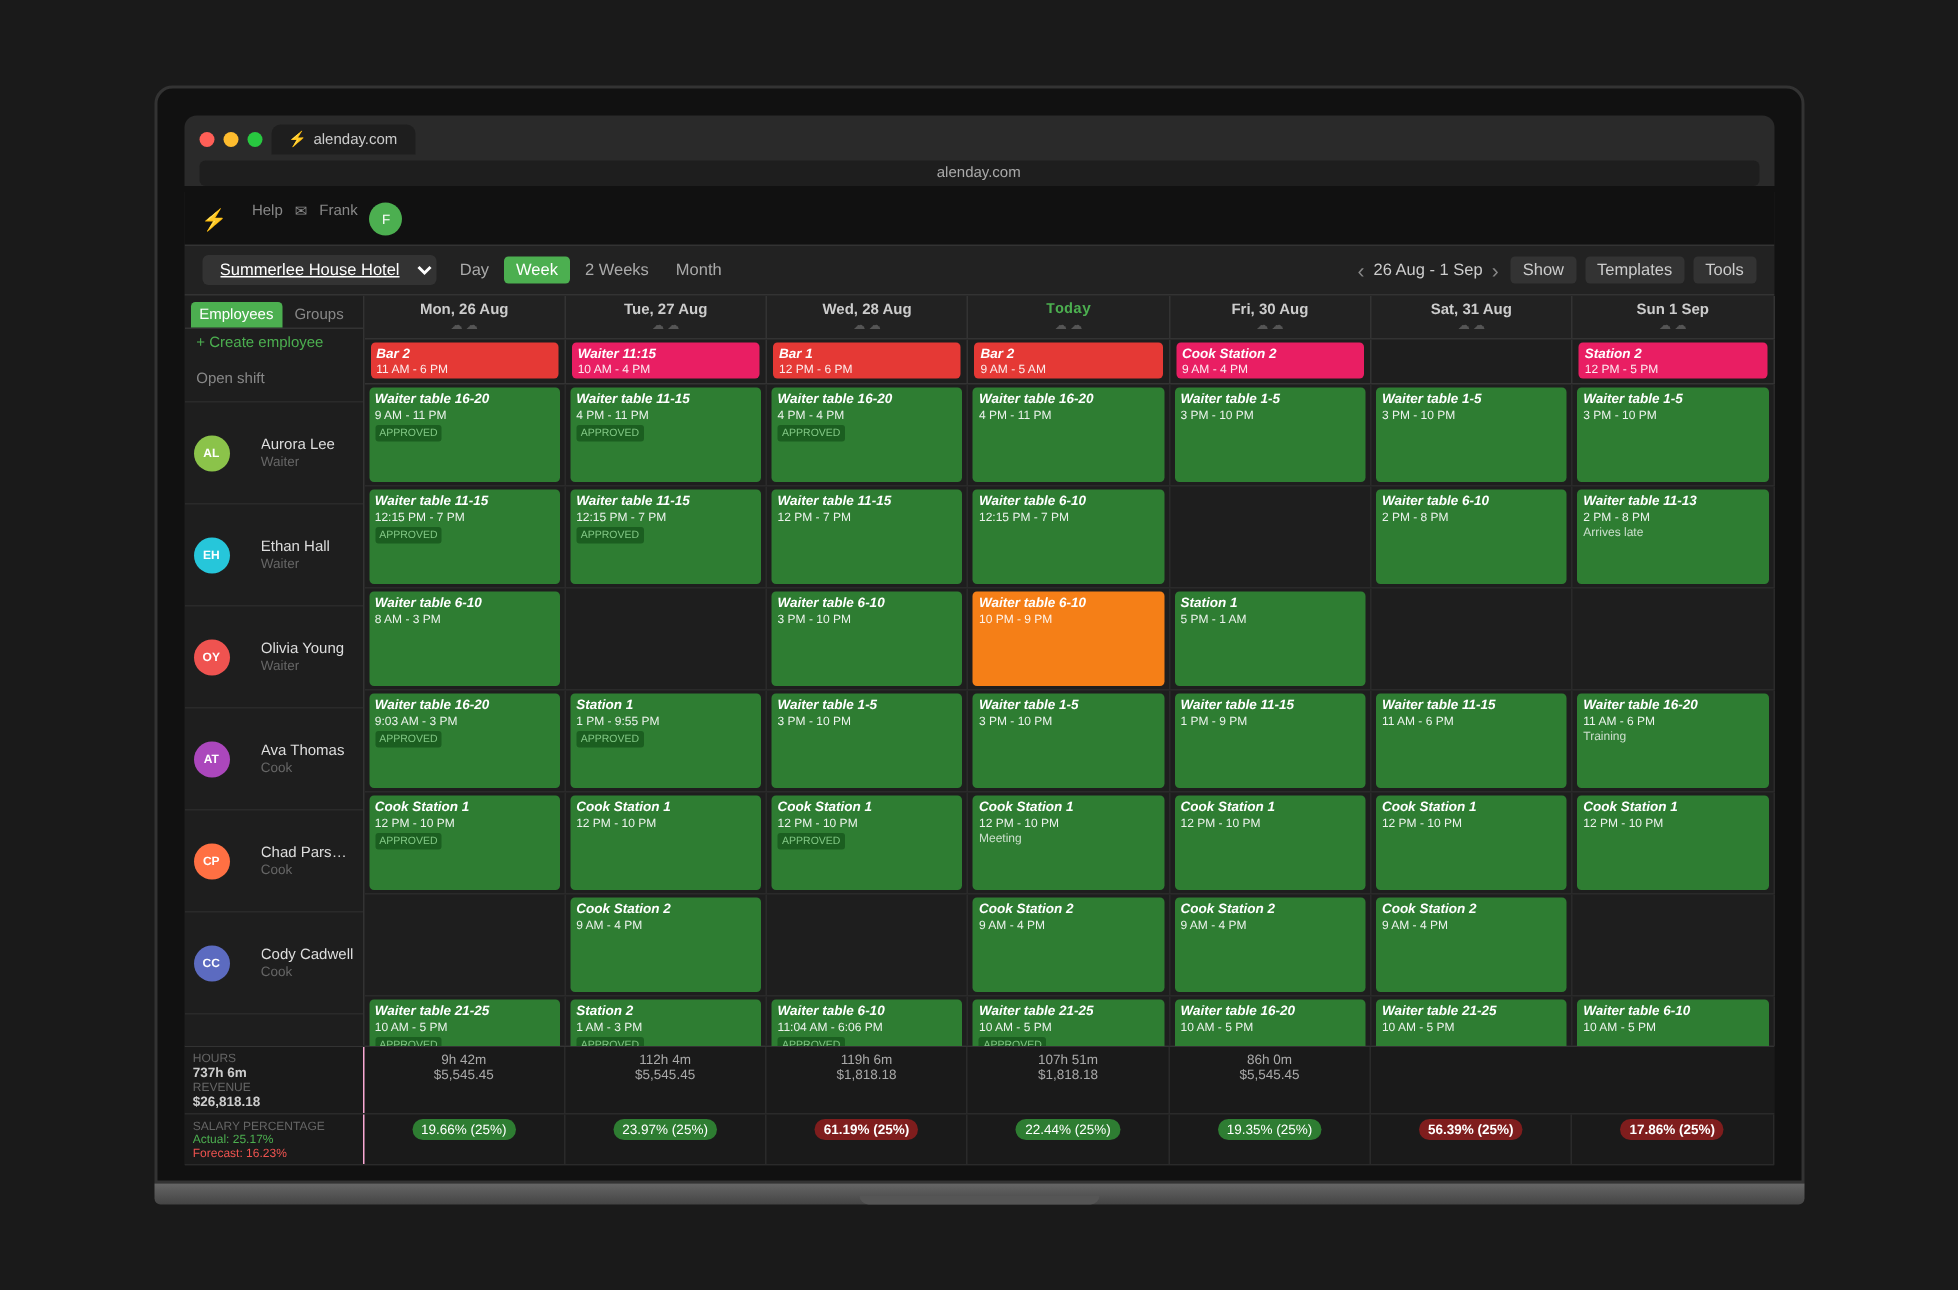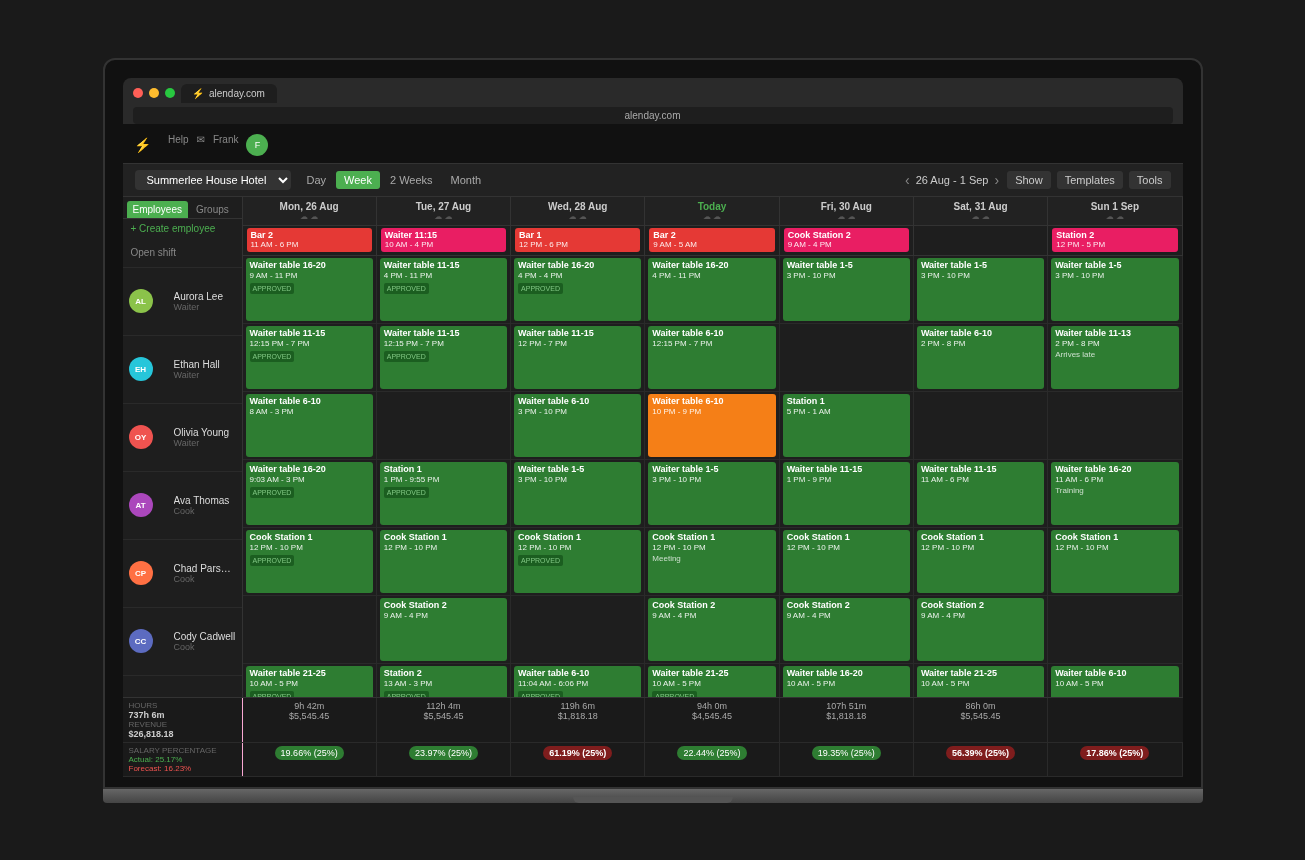--- a/index.html
+++ b/index.html
@@ -122,20 +122,21 @@
       border-bottom: 1px solid #333;
       gap: 8px;
     }
     .location-select {
       background: #333;
       color: #fff;
       border: none;
       border-radius: 4px;
       padding: 3px 8px;
       font-size: 11px;
+      text-decoration: underline;
     }
     .view-tabs {
       display: flex;
       gap: 2px;
     }
     .view-tab {
       padding: 3px 8px;
       font-size: 11px;
       color: #aaa;
       border-radius: 3px;
@@ -283,20 +284,21 @@
     }
     .day-header-icons {
       display: flex;
       justify-content: center;
       gap: 3px;
       font-size: 8px;
       color: #555;
     }
     .day-header.today .day-header-name {
       color: #4CAF50;
+      font-family: Liberation Mono, monospace;
     }
     
     .open-shifts-grid-row {
       display: grid;
       grid-template-columns: repeat(7, 1fr);
       border-bottom: 1px solid #333;
       height: 30px;
     }
     .open-shift-cell {
       border-right: 1px solid #333;
@@ -337,21 +339,21 @@
     .schedule-shift.yellow { background: #f57f17; }
     .approved-badge {
       display: inline-block;
       background: #1b5e20;
       color: #81c784;
       font-size: 7px;
       padding: 1px 3px;
       border-radius: 2px;
       margin-top: 1px;
     }
-    .shift-title { font-weight: 600; font-size: 9px; }
+    .shift-title { font-weight: 600; font-size: 9px; font-style: italic; }
     .shift-time { font-size: 8px; opacity: 0.9; }
     .shift-note { font-size: 8px; opacity: 0.75; }
     
     .footer-section {
       background: #1a1a1a;
       border-top: 1px solid #333;
     }
     .footer-row {
       display: flex;
       border-bottom: 1px solid #2a2a2a;
@@ -802,21 +804,21 @@
                   </div>
                 </div>
               <div class="schedule-cell"></div>
             </div>
 
             <div class="employee-schedule-row">
               <div class="schedule-cell">
                   <div class="schedule-shift green"><div class="shift-title">Waiter table 21-25</div><div class="shift-time">10 AM - 5 PM</div><span class="approved-badge">APPROVED</span></div>
                 </div>
               <div class="schedule-cell">
-                  <div class="schedule-shift green"><div class="shift-title">Station 2</div><div class="shift-time">13 AM - 3 PM</div><span class="approved-badge">APPROVED</span></div>
+                  <div class="schedule-shift green"><div class="shift-title">Station 2</div><div class="shift-time">1 AM - 3 PM</div><span class="approved-badge">APPROVED</span></div>
                 </div>
               <div class="schedule-cell">
                   <div class="schedule-shift green"><div class="shift-title">Waiter table 6-10</div><div class="shift-time">11:04 AM - 6:06 PM</div><span class="approved-badge">APPROVED</span></div>
                 </div>
               <div class="schedule-cell">
                   <div class="schedule-shift green"><div class="shift-title">Waiter table 21-25</div><div class="shift-time">10 AM - 5 PM</div><span class="approved-badge">APPROVED</span></div>
                 </div>
               <div class="schedule-cell">
                   <div class="schedule-shift green">
                     <div class="shift-title">Waiter table 16-20</div>
@@ -855,24 +857,20 @@
               <div>9h 42m</div>
               <div>$5,545.45</div>
             </div>
             <div class="footer-cell">
               <div>112h 4m</div>
               <div>$5,545.45</div>
             </div>
             <div class="footer-cell">
               <div>119h 6m</div>
               <div>$1,818.18</div>
-            </div>
-            <div class="footer-cell">
-              <div>94h 0m</div>
-              <div>$4,545.45</div>
             </div>
             <div class="footer-cell">
               <div>107h 51m</div>
               <div>$1,818.18</div>
             </div>
             <div class="footer-cell">
               <div>86h 0m</div>
               <div>$5,545.45</div>
             </div>
           </div>

